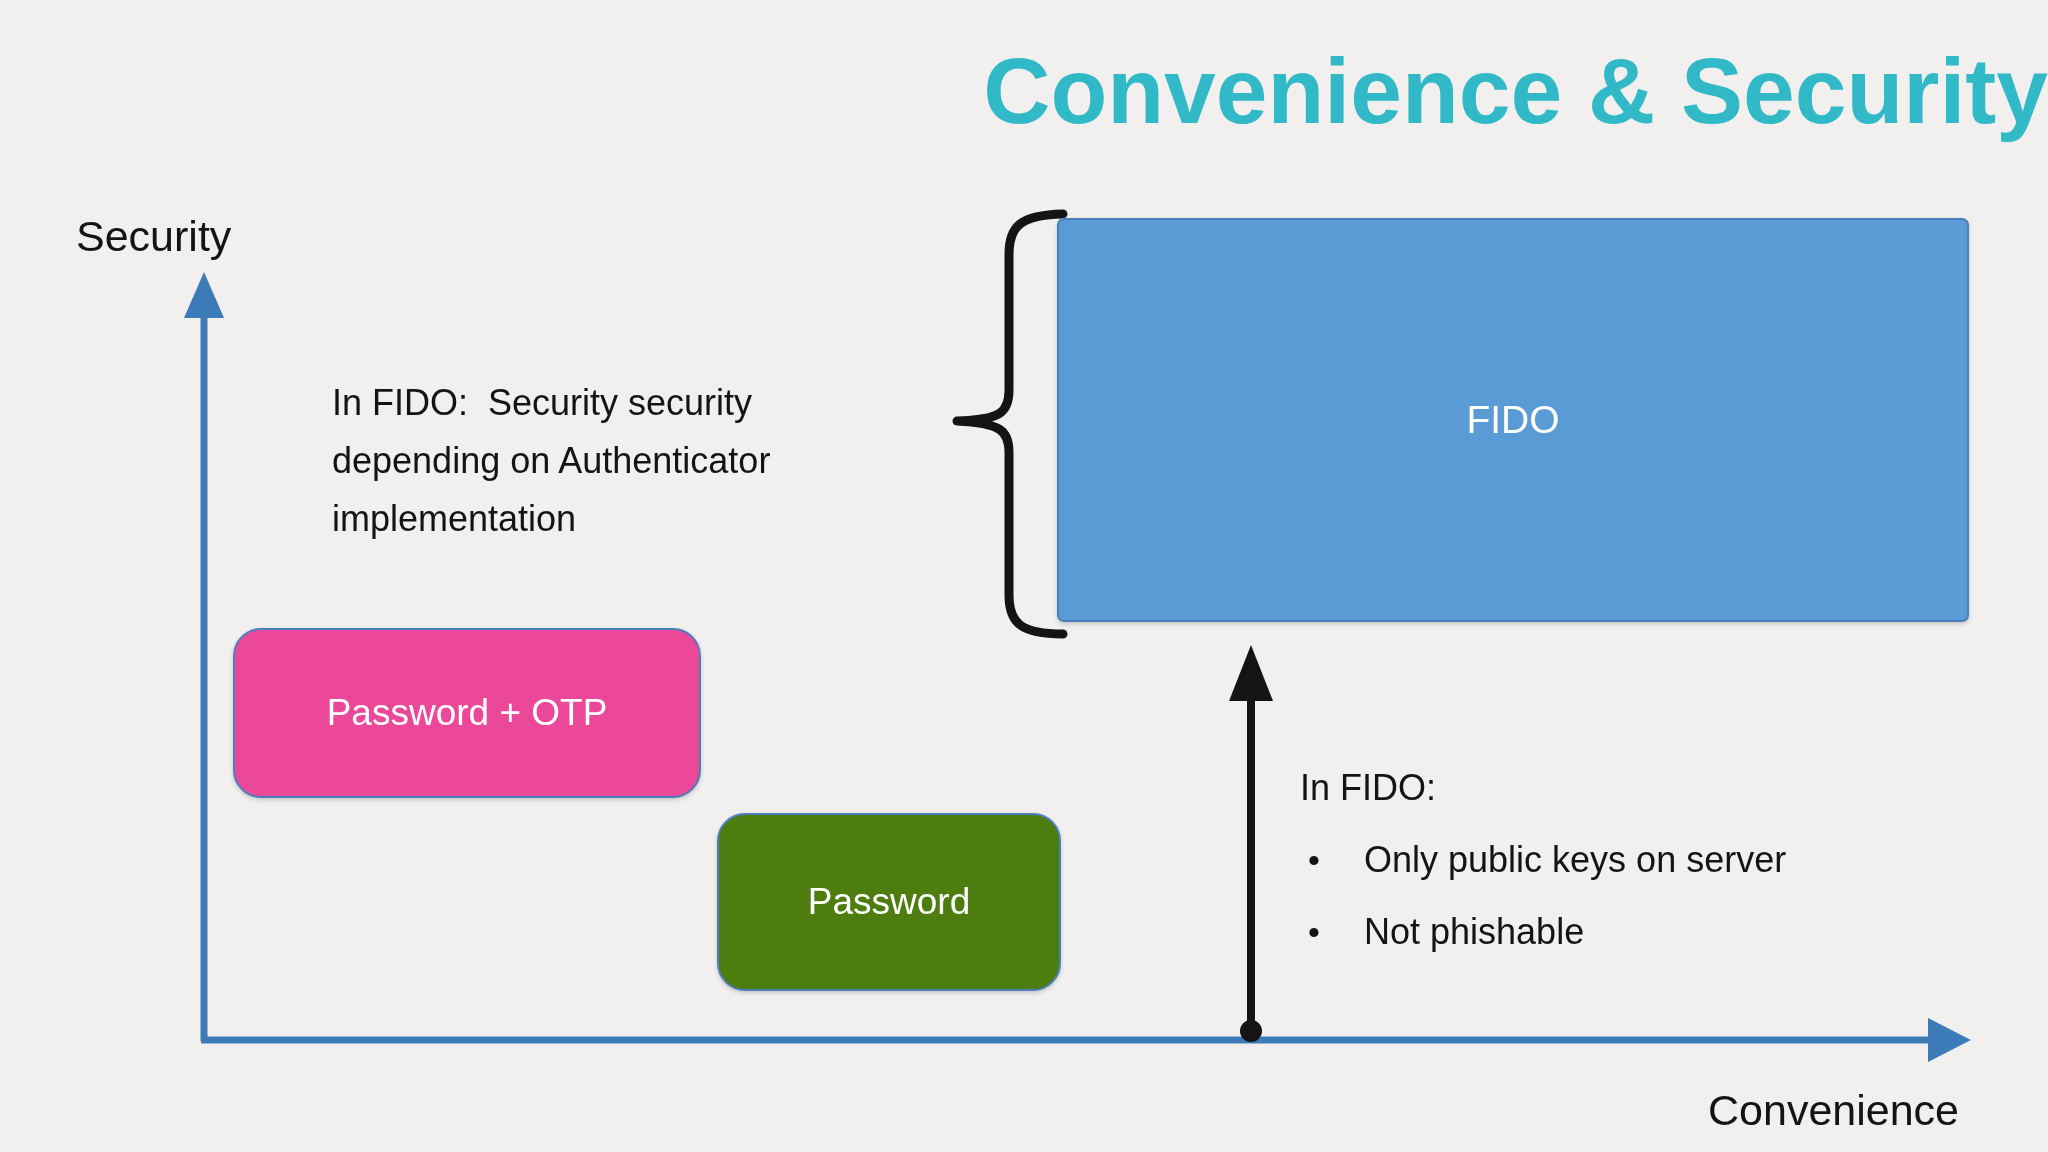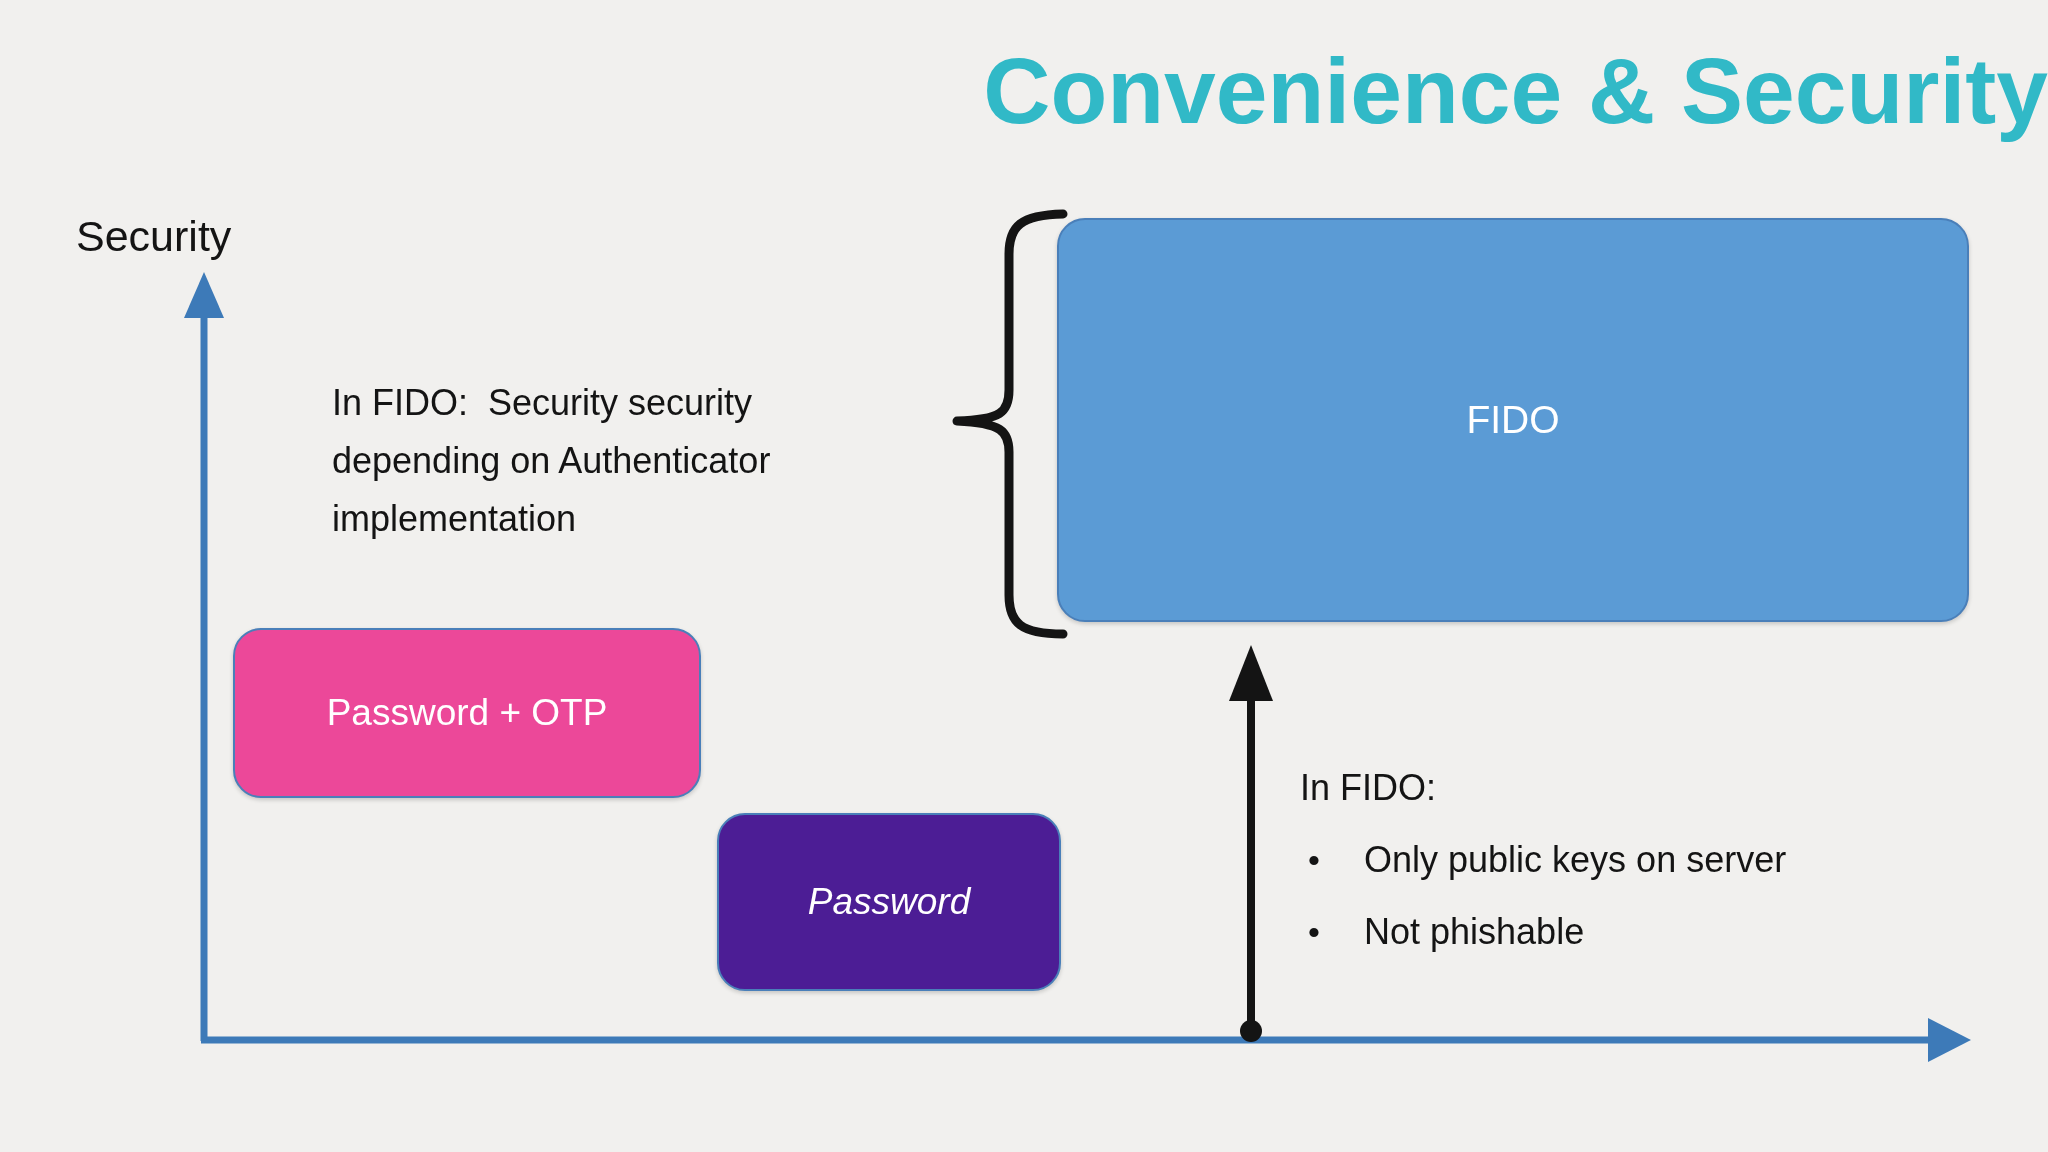--- a/index.html
+++ b/index.html
@@ -39,21 +39,21 @@
     display: flex;
     align-items: center;
     justify-content: center;
     border: 2.5px solid;
     border-radius: 28px;
     box-shadow: 0 2px 4px rgba(0,0,0,0.18);
     font-size: 37px;
   }
   .box-password-otp { left: 233px; top: 628px; width: 468px; height: 170px; }
   .box-password    { left: 717px; top: 813px; width: 344px; height: 178px; }
-  .box-fido        { left: 1057px; top: 218px; width: 912px; height: 404px; border-radius: 28px; font-size: 39px; }
+  .box-fido        { left: 1057px; top: 218px; width: 912px; height: 404px; border-radius: 7px; font-size: 39px; }
   .annotation-scalable {
     position: absolute;
     left: 332px;
     top: 374px;
     font-size: 36px;
     line-height: 58px;
     white-space: pre-wrap;
   }
   .annotation-benefits {
     position: absolute;
@@ -89,26 +89,27 @@
              C 1009 412 1001 420 957 421 C 1001 423 1009 431 1009 452
              L 1009 595 C 1009 623 1021 634 1063 634" fill="none" stroke-width="9" stroke-linecap="round" stroke-linejoin="round" stroke="#141414"></path>
 
     <line x1="1251" y1="1031" x2="1251" y2="697" stroke-width="8" stroke="#141414"></line>
     <polygon points="1251,645 1229,701 1273,701" fill="#141414"></polygon>
     <circle cx="1251" cy="1031" r="11" fill="#141414"></circle>
   </svg>
 
   <div class="axis-label label-security" style="color: rgb(20, 20, 20);">Security</div>
 
+  <div class="axis-label label-convenience" style="color: rgb(20, 20, 20);">Convenience</div>
 
   <div class="box box-password-otp" style="background-color: #ec4899; border-color: rgb(74, 127, 185); color: rgb(255, 255, 255);">
     <span>Password + OTP</span>
   </div>
 
-  <div class="box box-password" style="background-color: #4c1d95; border-color: rgb(74, 127, 185); color: rgb(255, 255, 255); font-style: italic;">
+  <div class="box box-password" style="background-color: #4d7c0f; border-color: rgb(74, 127, 185); color: rgb(255, 255, 255);">
     <span>Password</span>
   </div>
 
   <div class="box box-fido" style="background-color: rgb(91, 155, 213); border-color: rgb(74, 127, 185); color: rgb(255, 255, 255);">
     <span>FIDO</span>
   </div>
 
   <div class="annotation-scalable" style="color: rgb(20, 20, 20);">In FIDO:  Security security
 depending on Authenticator
 implementation</div>

